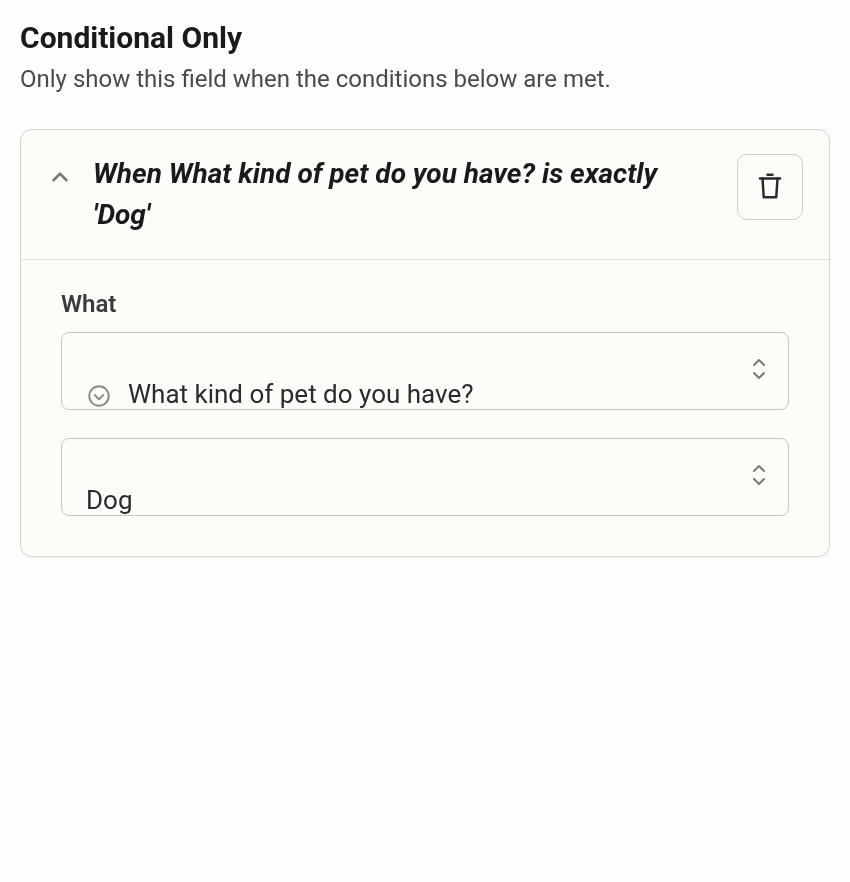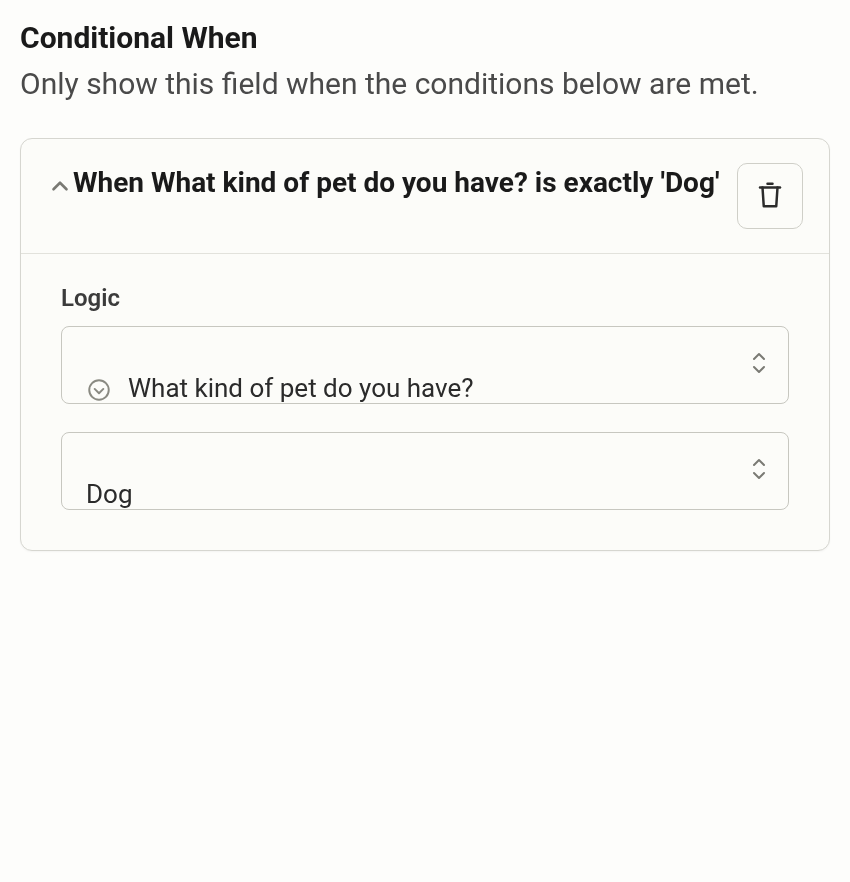--- a/index.html
+++ b/index.html
@@ -14,38 +14,40 @@
       color: #1a1a1a;
       width: 850px;
     }
     .section-title {
       font-size: 30px;
       font-weight: 700;
       color: #1a1a1a;
       margin-bottom: 6px;
     }
     .section-description {
-      font-size: 30px;
+      font-size: 24px;
       font-weight: 400;
       color: #4a4a4a;
       line-height: 1.5;
       margin-bottom: 32px;
     }
     .rule-card {
       border: 1px solid #d6d6d0;
       border-radius: 12px;
       background: #fcfcf9;
       box-shadow: 0 1px 2px rgba(0,0,0,0.04);
       overflow: hidden;
     }
     .rule-header {
       display: flex;
       align-items: flex-start;
       padding: 24px 26px 24px 26px;
       border-bottom: 1px solid #e2e2dc;
+      gap: 20px;
+      font-style: italic;
     }
     .chevron-wrap {
       flex: 0 0 auto;
       display: flex;
       align-items: center;
       justify-content: center;
       padding-top: 10px;
       color: #7a7a74;
     }
     .rule-title {
@@ -118,21 +120,21 @@
       color: #7a7a74;
       pointer-events: none;
     }
     .condition-group .select-wrap + .select-wrap {
       margin-top: 24px;
     }
   </style>
 </head>
 <body>
 
-<h2 class="section-title">Conditional When</h2>
+<h2 class="section-title">Conditional Only</h2>
 <p class="section-description">Only show this field when the conditions below are met.</p>
 
 <div class="rule-card">
 
   <div class="rule-header">
     <span class="chevron-wrap">
       <svg width="26" height="26" viewBox="0 0 24 24" fill="none" stroke="currentColor" stroke-width="2.4" stroke-linecap="round" stroke-linejoin="round">
         <polyline points="6 15 12 9 18 15"></polyline>
       </svg>
     </span>
@@ -143,21 +145,21 @@
           <polyline points="4 6 20 6"></polyline>
           <path d="M6 6 L7 21 L17 21 L18 6"></path>
           <line x1="10" y1="3" x2="14" y2="3"></line>
         </svg>
       </span>
     </button>
   </div>
 
   <div class="rule-body">
 
-    <label class="form-label">Logic</label>
+    <label class="form-label">What</label>
     <div class="select-wrap">
       <div class="select-control" role="button" tabindex="0">
         <span class="select-leading-icon">
           <svg width="26" height="26" viewBox="0 0 24 24" fill="none" stroke="currentColor" stroke-width="1.8">
             <circle cx="12" cy="12" r="9"></circle>
             <polyline points="8 11 12 15 16 11" fill="none" stroke-linecap="round" stroke-linejoin="round"></polyline>
           </svg>
         </span>
         <span class="select-value">What kind of pet do you have?</span>
       </div>

